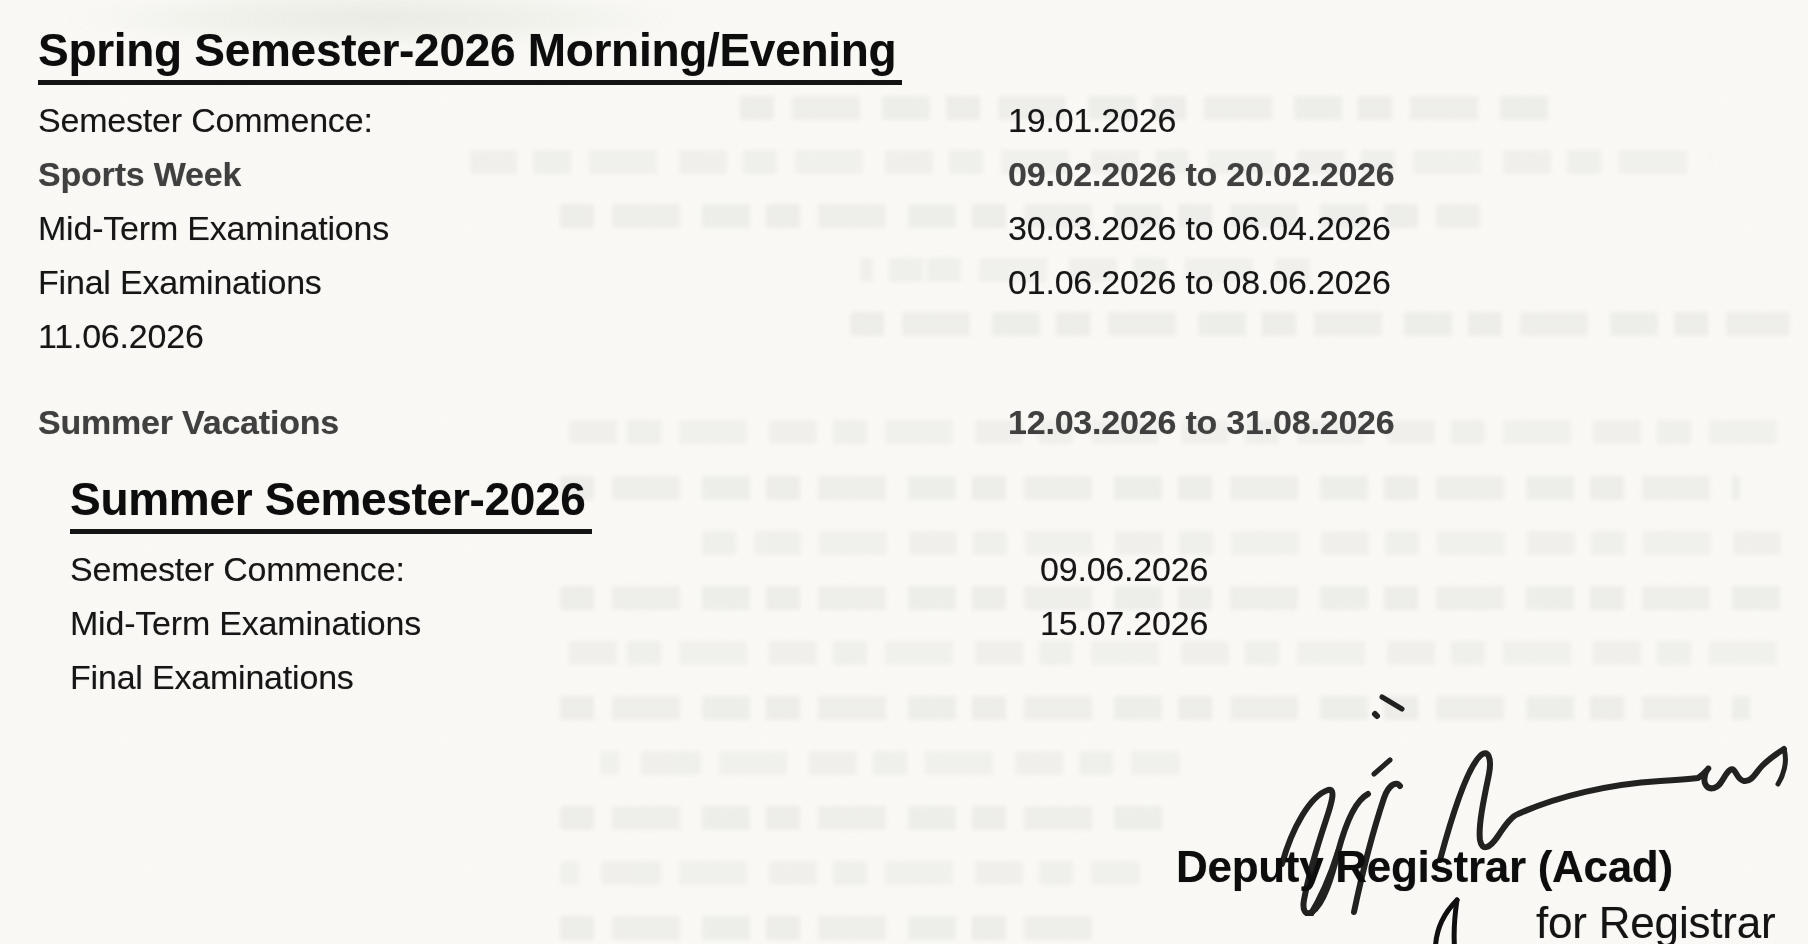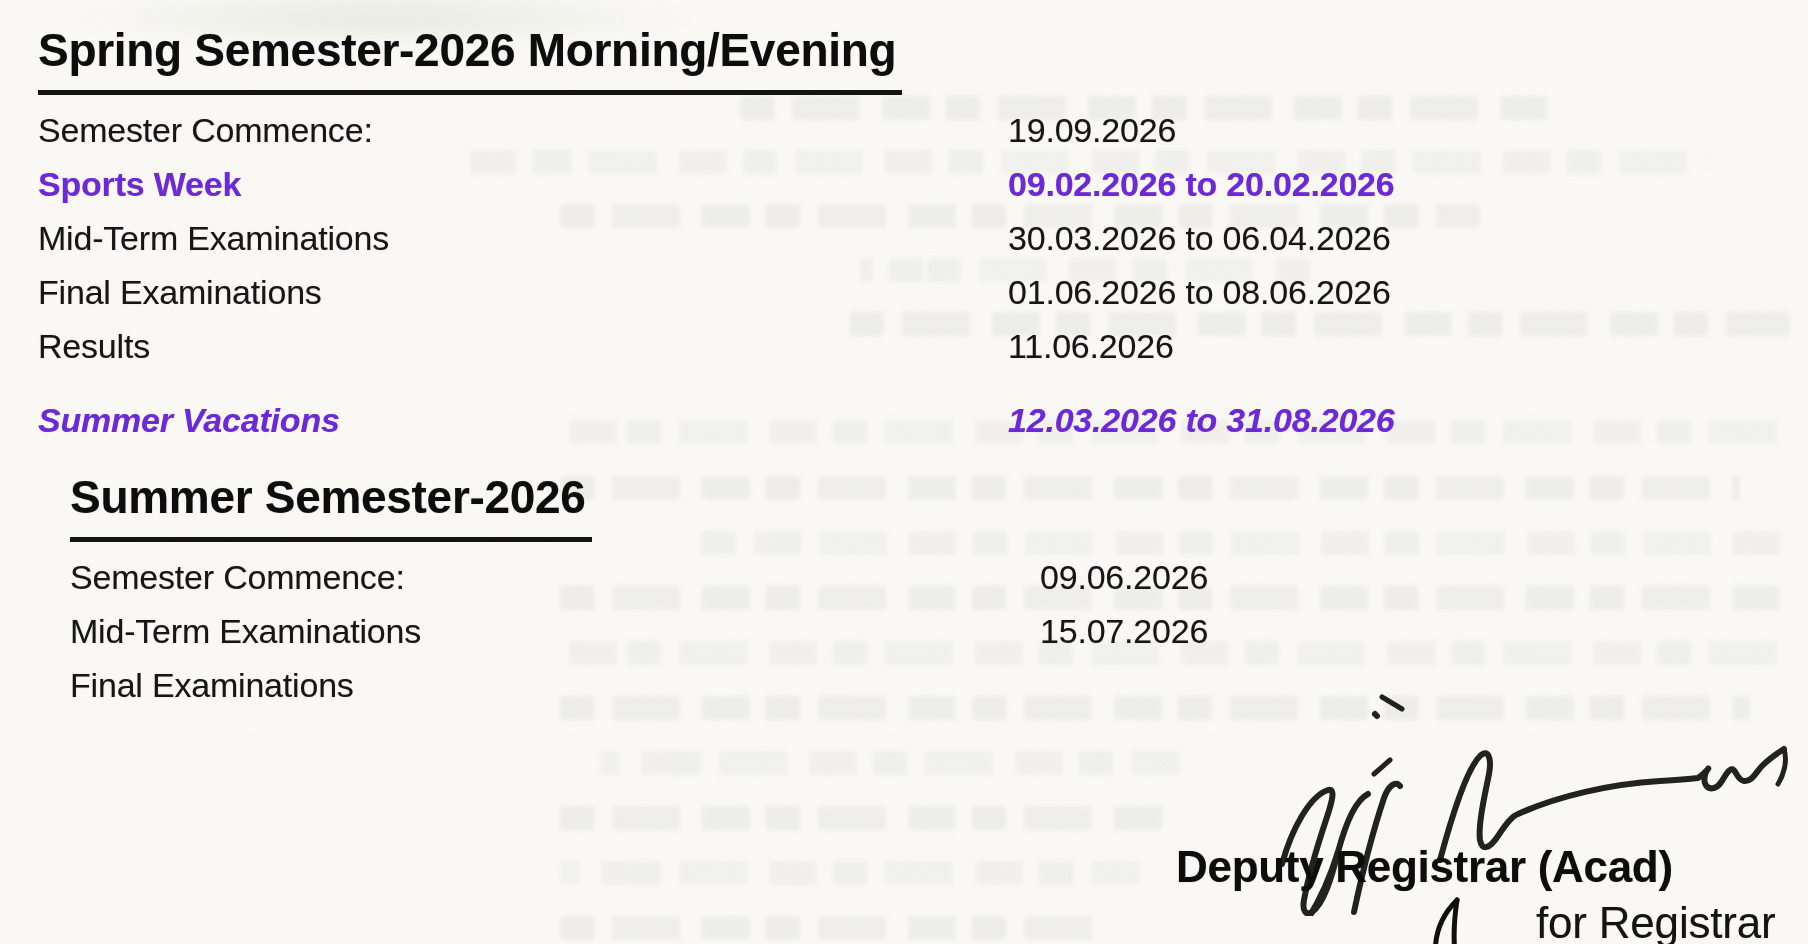--- a/index.html
+++ b/index.html
@@ -29,30 +29,30 @@
       transparent 190px, transparent 206px);
     opacity:.085;filter:blur(2px);
   }
   .ghost.alt{background-position:67px 0;opacity:.068;}
 
   .content{position:absolute;left:38px;top:22px;right:10px;}
   .heading{
     display:inline-block;
     font-size:46px;font-weight:bold;line-height:56px;
     letter-spacing:-.3px;color:#0d0d0d;
-    border-bottom:5px solid #141414;padding-bottom:12px;padding-right:6px;
+    border-bottom:5px solid #141414;padding-bottom:2px;padding-right:6px;
     margin:0 0 8px 0;
     text-shadow:0 0 1px rgba(0,0,0,.35);
   }
   .row{display:flex;font-size:34px;line-height:54px;letter-spacing:-.2px;}
   .row .label{width:970px;flex:none;}
   .row .value{flex:1;}
-  .row.b{font-weight:bold;color:#6d28d9;}
+  .row.b{font-weight:bold;color:#404040;}
   .row,.heading{text-shadow:0 0 1px rgba(0,0,0,.3);}
-  .row.gap{margin-top:20px;font-style:italic;}
+  .row.gap{margin-top:32px;}
   .section2{margin-top:22px;margin-left:32px;}
 
   .sig-svg{position:absolute;left:1258px;top:668px;pointer-events:none;}
   .sig-title{
     position:absolute;left:1176px;top:842px;
     font-size:44px;font-weight:bold;line-height:50px;letter-spacing:-.3px;
     color:#0d0d0d;text-shadow:0 0 1px rgba(0,0,0,.35);white-space:nowrap;
   }
   .paren-svg{position:absolute;left:1424px;top:896px;pointer-events:none;}
   .sig-for{
@@ -93,36 +93,35 @@
   <div class="ghost alt" style="left:560px;top:861px;width:580px;"></div>
   <div class="ghost" style="left:560px;top:916px;width:540px;"></div>
 
   <div class="content">
 
     <div>
       <div class="heading">Spring Semester-2026 Morning/Evening</div>
 
       <div class="row">
         <span class="label">Semester Commence:</span>
-        <span class="value">19.09.2026</span>
+        <span class="value">19.01.2026</span>
       </div>
       <div class="row b">
         <span class="label">Sports Week</span>
         <span class="value">09.02.2026 to 20.02.2026</span>
       </div>
       <div class="row">
         <span class="label">Mid-Term Examinations</span>
         <span class="value">30.03.2026 to 06.04.2026</span>
       </div>
       <div class="row">
         <span class="label">Final Examinations</span>
         <span class="value">01.06.2026 to 08.06.2026</span>
       </div>
       <div class="row">
-        <span class="label">Results</span>
         <span class="value">11.06.2026</span>
       </div>
       <div class="row b gap">
         <span class="label">Summer Vacations</span>
         <span class="value">12.03.2026 to 31.08.2026</span>
       </div>
     </div>
 
     <div class="section2">
       <div class="heading">Summer Semester-2026</div>

